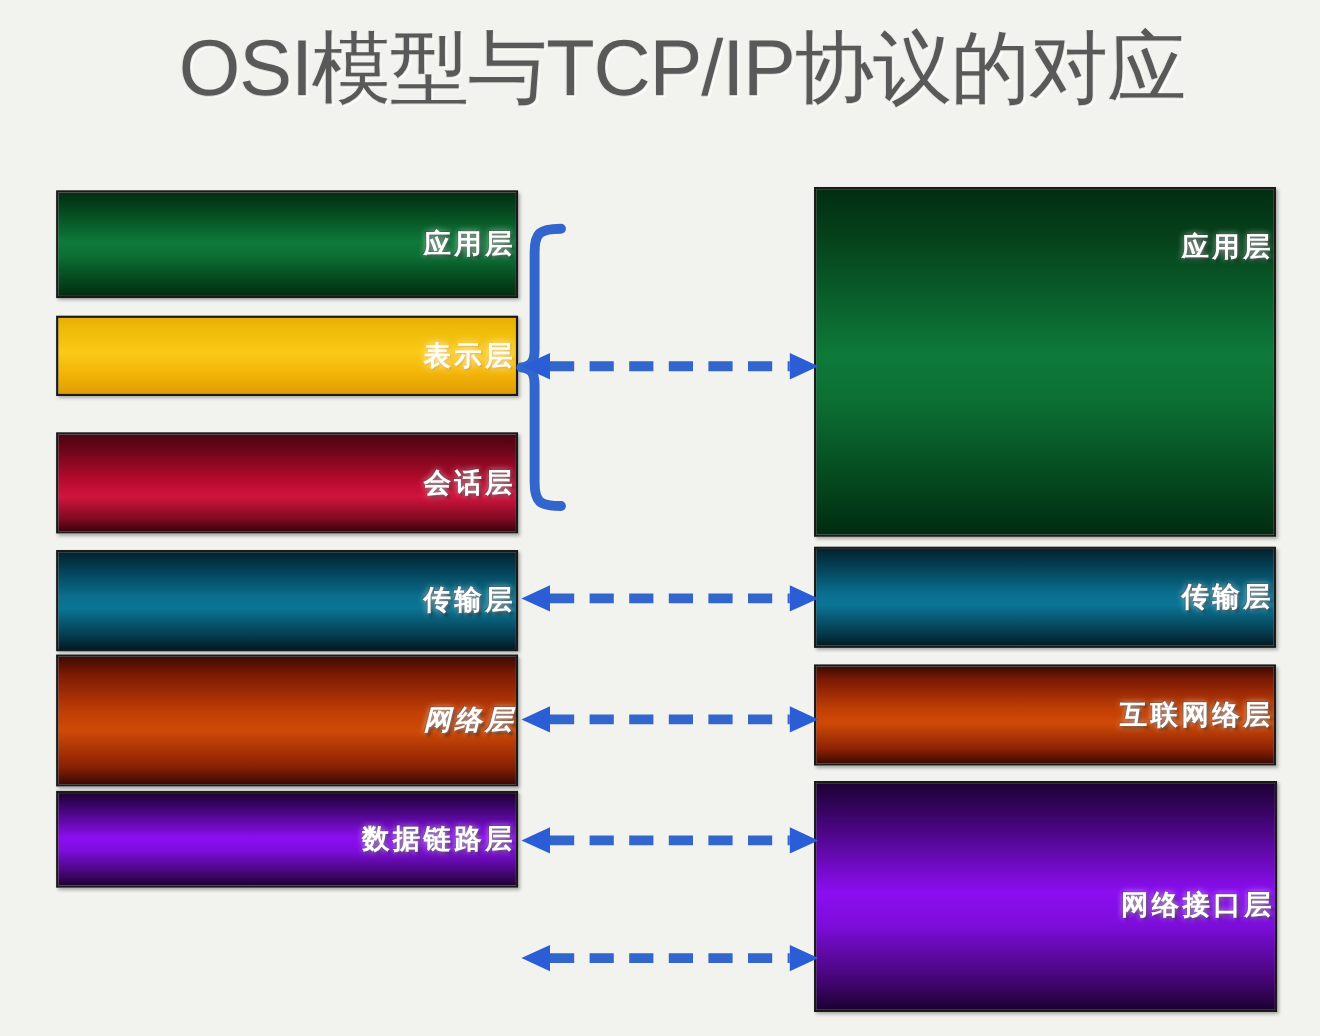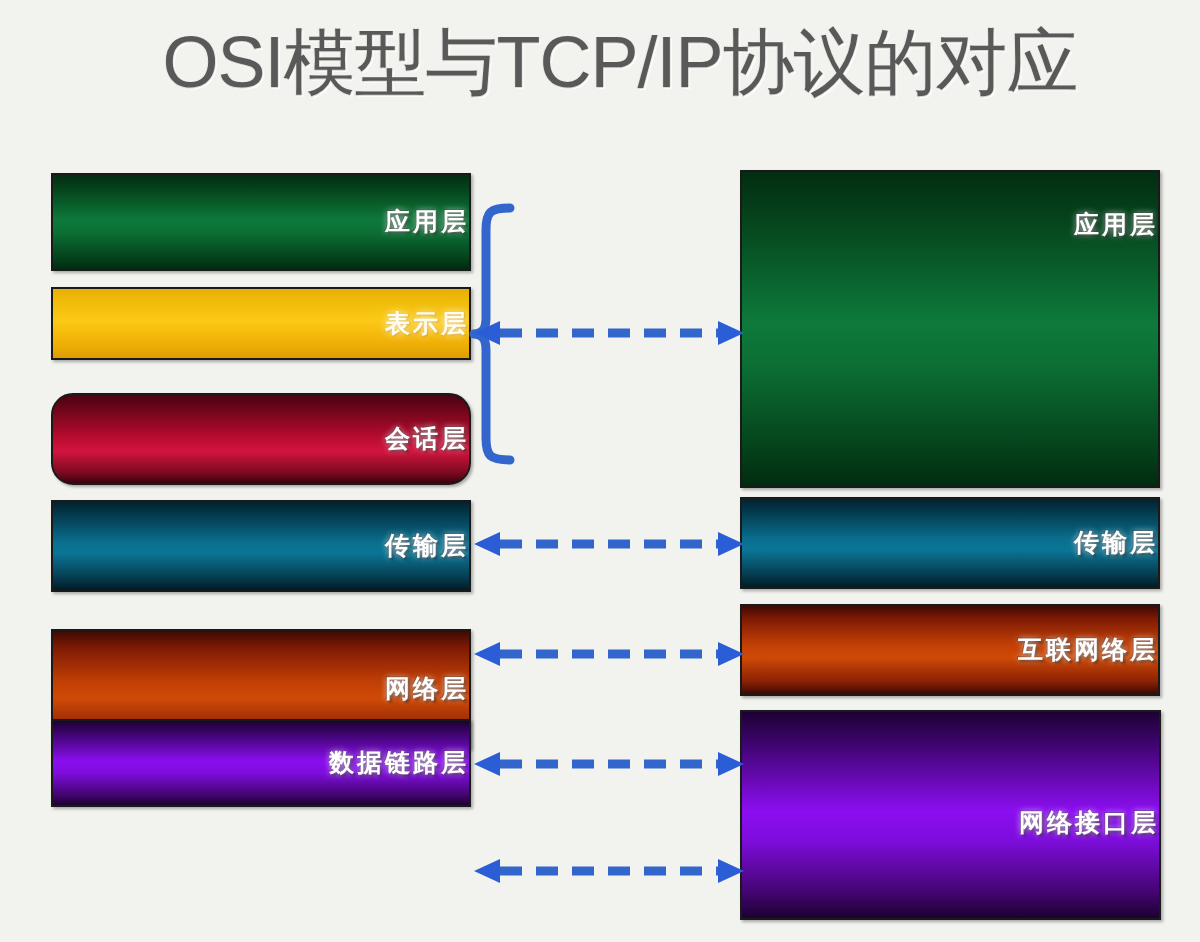--- a/index.html
+++ b/index.html
@@ -71,21 +71,21 @@
   }
   
   .layer-label.center {
     top: 50%;
     transform: translateY(-50%);
   }
 
   
   .g-green  { background: linear-gradient(to bottom, #022d11 0%, #05421b 14%, #0d7a3a 48%, #0c6e33 62%, #04421b 88%, #012b10 100%); }
   .g-gold   { background: linear-gradient(to bottom, #e8ae06 0%, #f0bc0a 18%, #fbc916 46%, #f3b508 72%, #e7a704 90%, #dd9c02 100%); }
-  .g-red    { background: linear-gradient(to bottom, #4b0312 0%, #6c0619 16%, #b80b2f 48%, #d2143d 64%, #7c0a20 88%, #3d010e 100%); border-radius: 22px; }
+  .g-red    { background: linear-gradient(to bottom, #4b0312 0%, #6c0619 16%, #b80b2f 48%, #d2143d 64%, #7c0a20 88%, #3d010e 100%); }
   .g-teal   { background: linear-gradient(to bottom, #02222e 0%, #03394c 14%, #0a6f8f 46%, #0b7596 58%, #053c4f 86%, #011b25 100%); }
   .g-orange { background: linear-gradient(to bottom, #3e0a03 0%, #7d1a04 14%, #c23f05 44%, #cf4a07 58%, #8a2104 86%, #3a0903 100%); }
   .g-purple { background: linear-gradient(to bottom, #1d0134 0%, #3b0469 14%, #8b0ef0 48%, #7e0ddd 62%, #42056f 88%, #1b0130 100%); }
   .g-blue   { background: linear-gradient(to bottom, #01103c 0%, #031f67 14%, #0a3fd8 46%, #0a3ccb 60%, #03205f 86%, #010c2c 100%); }
 
   
   .arrow-row { position: absolute; }
   .arrow-row svg { display: block; }
 
   .brace { position: absolute; }
@@ -107,21 +107,21 @@
   </div>
 
   <div class="layer-box g-red" style="left:51px; top:393px; width:420px; height:92px;">
     <div class="layer-label center">会话层</div>
   </div>
 
   <div class="layer-box g-teal" style="left:51px; top:500px; width:420px; height:92px;">
     <div class="layer-label center">传输层</div>
   </div>
 
-  <div class="layer-box g-orange" style="left:51px; top:629px; width:420px; height:120px;">
+  <div class="layer-box g-orange" style="left:51px; top:595px; width:420px; height:120px;font-style:italic;">
     <div class="layer-label center">网络层</div>
   </div>
 
   <div class="layer-box g-purple" style="left:51px; top:719px; width:420px; height:88px;">
     <div class="layer-label center">数据链路层</div>
   </div>
 
 
   <div class="layer-box g-green" style="left:740px; top:170px; width:420px; height:318px;">
     <div class="layer-label" style="top:38px;">应用层</div>

